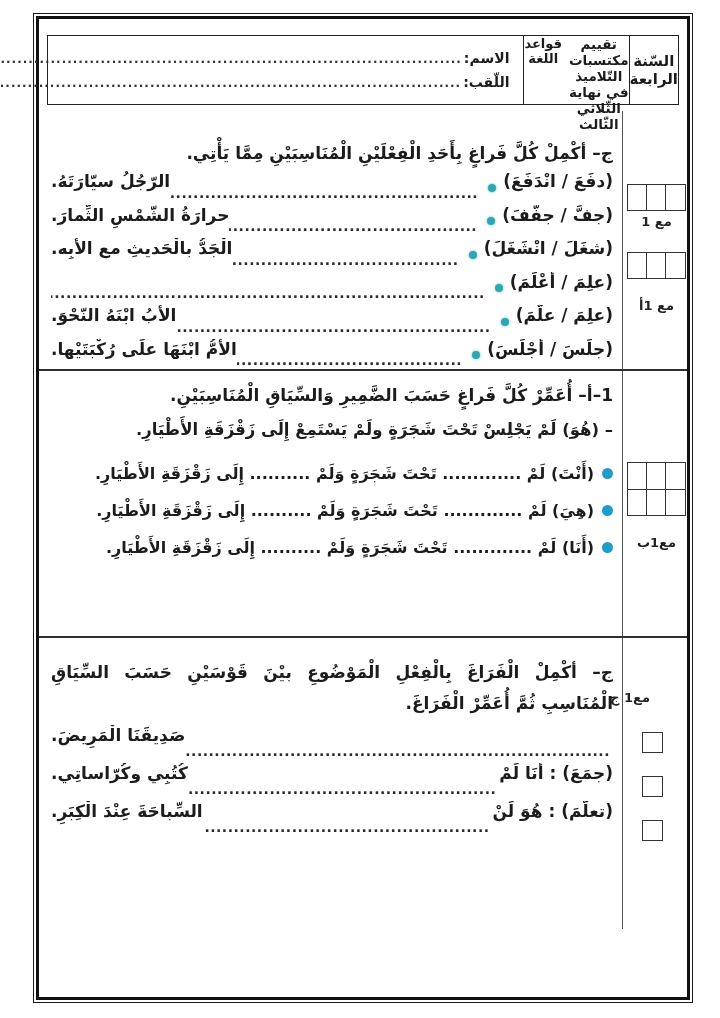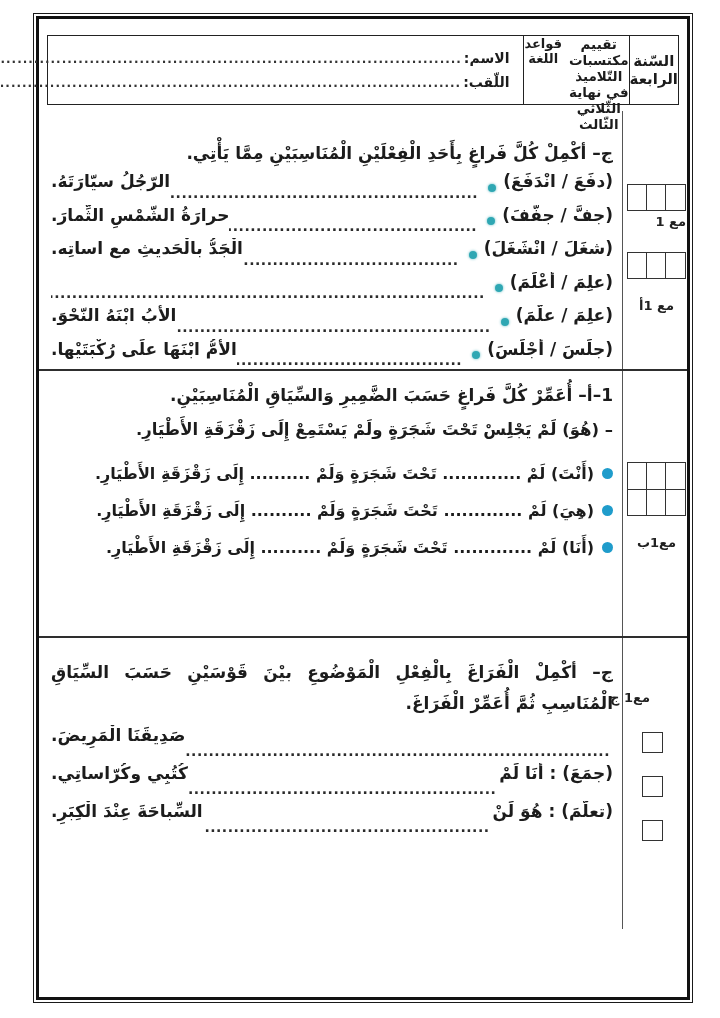--- a/index.html
+++ b/index.html
@@ -81,21 +81,21 @@
     position:absolute;right:1px;width:59px;height:54px;top:443px;border:1.6px solid #333;
     display:grid;grid-template-columns:repeat(3,1fr);grid-template-rows:repeat(2,1fr);
     box-sizing:border-box;background:#fff;
   }
   .score-grid > div{border-right:1.5px solid #333;border-top:1.5px solid #333;box-sizing:border-box;}
   .score-grid > div:nth-child(1),.score-grid > div:nth-child(2),.score-grid > div:nth-child(3){border-top:none;}
   .score-grid > div:nth-child(3n+1){border-right:none;}
   .score-label{
     position:absolute;right:1px;width:59px;text-align:center;font-size:13px;font-weight:bold;color:#222;
   }
-  .lab1{top:195px;text-align:right;}
+  .lab1{top:195px;}
   .lab2{top:279px;}
   .lab3{top:516px;}
   .lab4{top:671px;right:37px;width:auto;}
   .score-sq{
     position:absolute;right:24px;width:21px;height:21px;border:1.6px solid #333;
     box-sizing:border-box;background:#fff;
   }
   .sq1{top:713px;}
   .sq2{top:757px;}
   .sq3{top:801px;}
@@ -140,21 +140,21 @@
       <div class="item-row">
         <span class="pair">(جفَّ / جفَّفَ)</span>
         <span class="bullet-teal"></span>
         <span class="leader-line">........................................................................................................................</span>
         <span class="completion">حرارَةُ الشّمْسِ الثِّمارَ.</span>
       </div>
       <div class="item-row">
         <span class="pair">(شغَلَ / انْشَغَلَ)</span>
         <span class="bullet-teal"></span>
         <span class="leader-line">........................................................................................................................</span>
-        <span class="completion">الْجَدُّ بالْحَديثِ مع اساتِه.</span>
+        <span class="completion">الْجَدُّ بالْحَديثِ مع الأبِه.</span>
       </div>
       <div class="item-row">
         <span class="pair">(علِمَ / أعْلَمَ)</span>
         <span class="bullet-teal"></span>
         <span class="leader-line">........................................................................................................................</span>
       </div>
       <div class="item-row">
         <span class="pair">(علِمَ / علَّمَ)</span>
         <span class="bullet-teal"></span>
         <span class="leader-line">........................................................................................................................</span>

